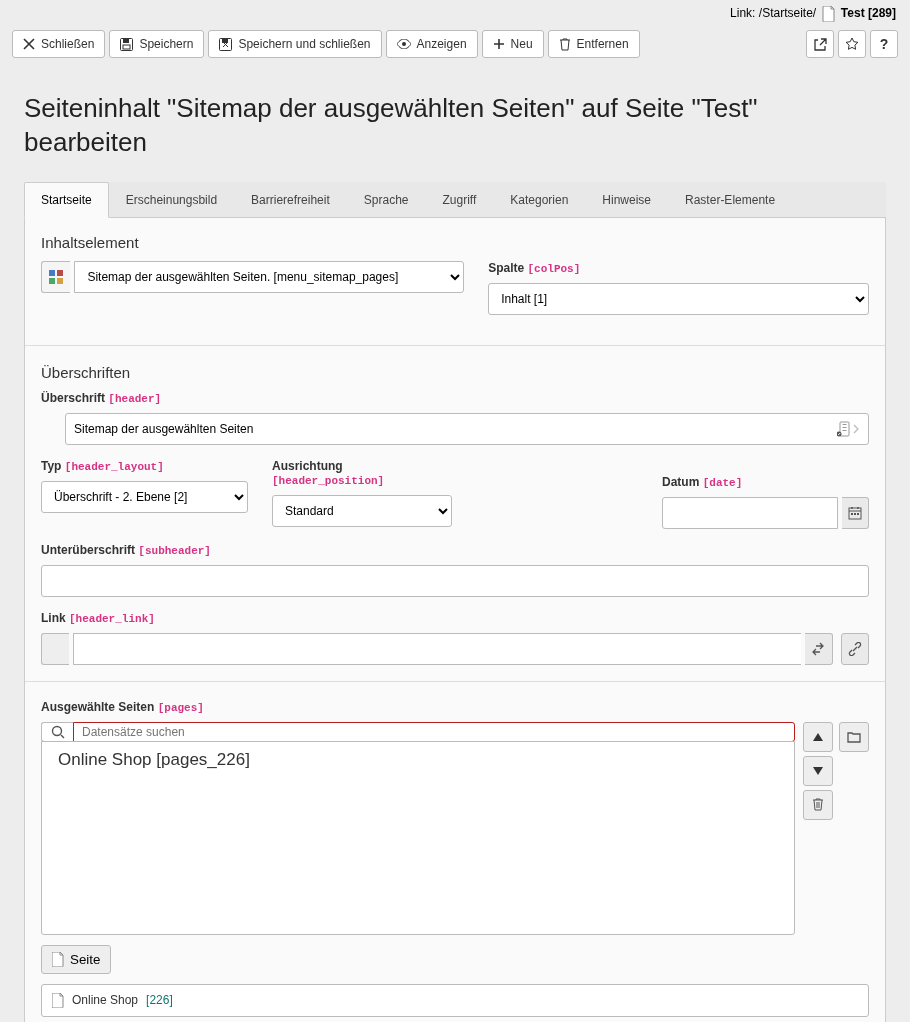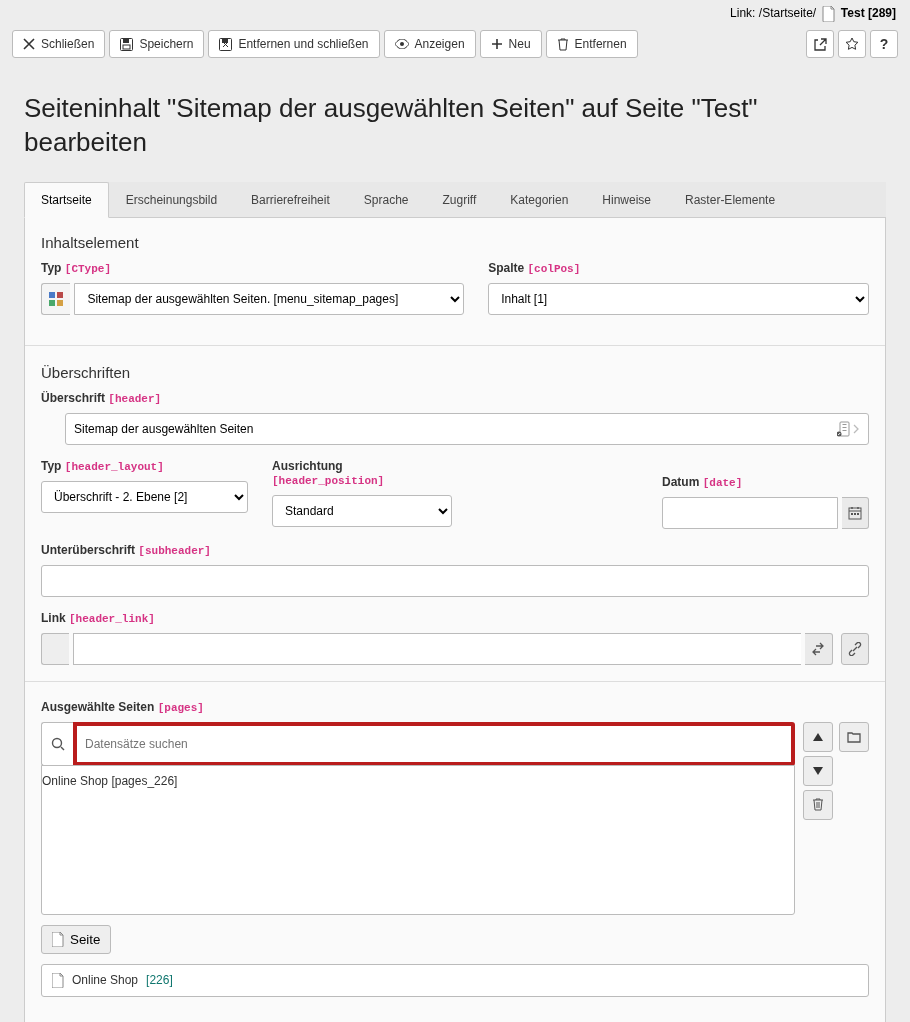--- a/index.html
+++ b/index.html
@@ -147,27 +147,27 @@
     transform: translateY(-50%);
     color: #888;
     display: flex; gap: 2px; align-items: center;
   }
   .search-row { display: flex; margin-bottom: 0; }
   .search-row .search-icon-box {
     border: 1px solid #bbb; border-right: none; border-radius: 3px 0 0 3px;
     width: 32px; display:flex; align-items:center; justify-content:center; background:#fff;
   }
   .search-row input {
-    flex:1; border:4px solid #b91c1c; border-radius:0 3px 3px 0;
-    padding:6px 8px; font-size:12px; height:44px;
+    flex:1; border:1px solid #b91c1c; border-radius:0 3px 3px 0;
+    padding:6px 8px; font-size:12px; height:20px;
   }
   .pages-wrap { display:flex; gap:8px; align-items:flex-start; margin-top:-1px; }
   .pages-list {
-    flex:1; border:1px solid #bbb; background:#fff; height:150px;
-    padding:6px 0; font-size:12px; overflow:auto;
+    flex:1; border:1px solid #bbb; background:#fff; height:194px;
+    padding:6px 16px; font-size:17px; overflow:auto;
     border-radius: 0 0 3px 3px;
   }
   .pages-list .item { padding:2px 0; cursor:pointer; }
   .side-btns { display:flex; flex-direction:column; gap:4px; }
   .side-row { display:flex; gap:6px; }
   .sq-btn {
     width:30px; height:30px; border:1px solid #bbb; background:#eee;
     border-radius:3px; display:flex; align-items:center; justify-content:center; cursor:pointer;
   }
   .add-page-btn {
@@ -220,21 +220,21 @@
       <span>Speichern</span>
     </button>
     <button class="btn">
       <span>
           <svg width="13" height="13" viewBox="0 0 13 13">
             <rect x="0.5" y="0.5" width="12" height="12" rx="1" fill="none" stroke="#333"></rect>
             <rect x="3" y="1" width="6" height="4" fill="#333"></rect>
             <path d="M4 4l5 5M9 4l-5 5" stroke="#333"></path>
           </svg>
         </span>
-      <span>Entfernen und schließen</span>
+      <span>Speichern und schließen</span>
     </button>
     <button class="btn">
       <span>
           <svg width="14" height="10" viewBox="0 0 14 10">
             <path d="M7 0C3 0 0 5 0 5s3 5 7 5 7-5 7-5-3-5-7-5z" fill="none" stroke="#333"></path>
             <circle cx="7" cy="5" r="2" fill="#333"></circle>
           </svg>
         </span>
       <span>Anzeigen</span>
     </button>
@@ -290,24 +290,20 @@
     <div class="tab">Hinweise</div>
     <div class="tab">Raster-Elemente</div>
   </div>
 
   <div class="panel">
 
     <div class="sec-title">Inhaltselement</div>
 
     <div class="row">
       <div class="field">
-        <span class="label">
-          <span>Typ</span>
-          <span class="code">[CType]</span>
-        </span>
         <div class="ctl">
           <span class="input-prefix">
             <svg width="16" height="16" viewBox="0 0 16 16">
                 <rect x="1" y="1" width="6" height="6" fill="#4a7ac7"></rect>
                 <rect x="9" y="1" width="6" height="6" fill="#b94a4a"></rect>
                 <rect x="1" y="9" width="6" height="6" fill="#4aa86b"></rect>
                 <rect x="9" y="9" width="6" height="6" fill="#d4a043"></rect>
               </svg>
           </span>
           <select class="select mid">

